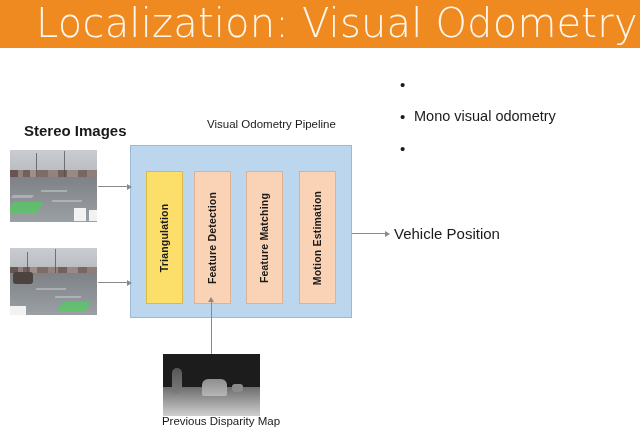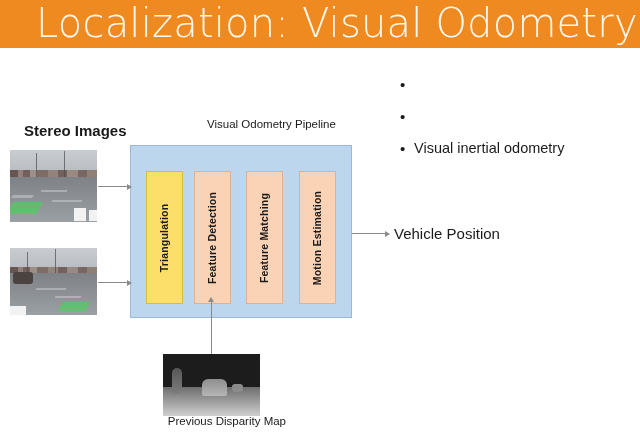--- a/index.html
+++ b/index.html
@@ -187,45 +187,45 @@
   .disp-ground {
     position: absolute; left: 0; bottom: 0; width: 100%; height: 46%;
     background: linear-gradient(#6d6d6d, #cfcfcf);
   }
   .disp-blob { position: absolute; border-radius: 6px 6px 2px 2px; }
   #disparity-caption {
     position: absolute;
     left: 156px;
     top: 415px;
     width: 130px;
-    text-align: right;
+    text-align: center;
     font-size: 11.5px;
     color: #1a1a1a;
     white-space: nowrap;
   }
 </style>
 </head>
 <body>
 
 <div id="slide-header"></div>
 <div id="slide-title">Localization: Visual Odometry</div>
 
 <div id="bullet-list">
 
   <div class="bullet-row">
     <span class="bullet-dot">•</span>
   </div>
 
   <div class="bullet-row">
     <span class="bullet-dot">•</span>
+    <span class="bullet-text">Mono visual odometry</span>
   </div>
 
   <div class="bullet-row">
     <span class="bullet-dot">•</span>
-    <span class="bullet-text">Visual inertial odometry</span>
   </div>
 
 </div>
 
 <div id="stereo-label">Stereo Images</div>
 
 <div class="road-photo" id="stereo-image-top">
   <div class="sky"></div>
   <div class="skyline"></div>
   <div class="road"></div>

